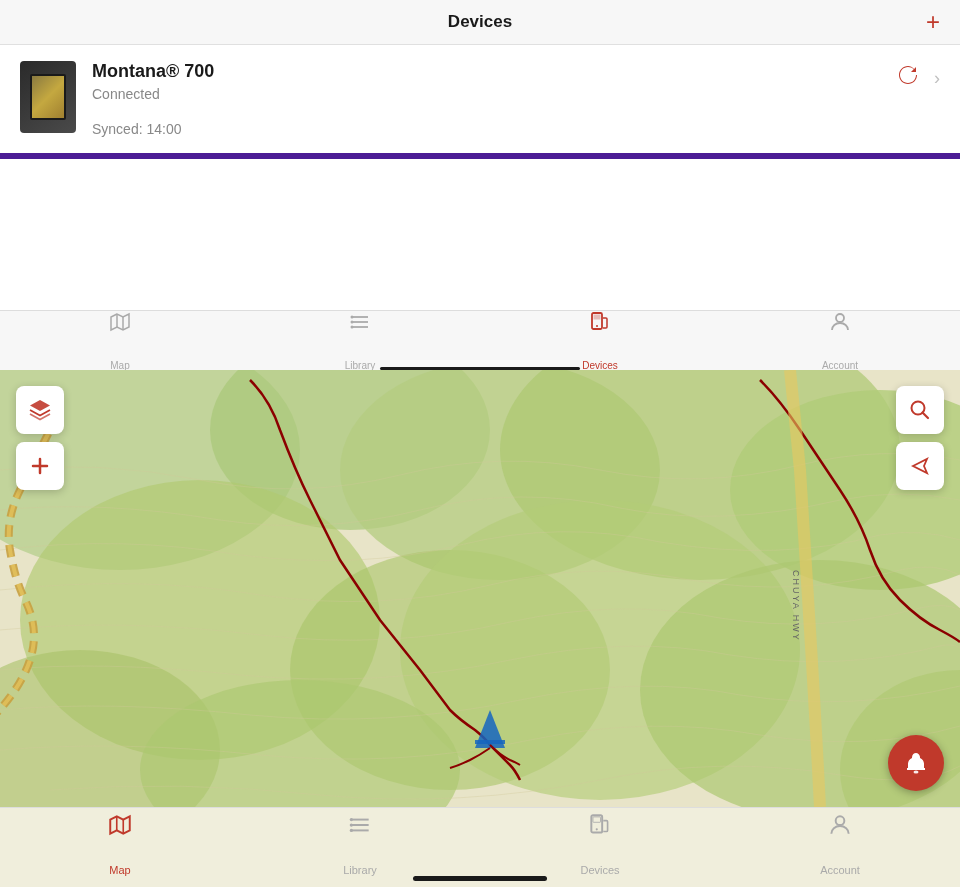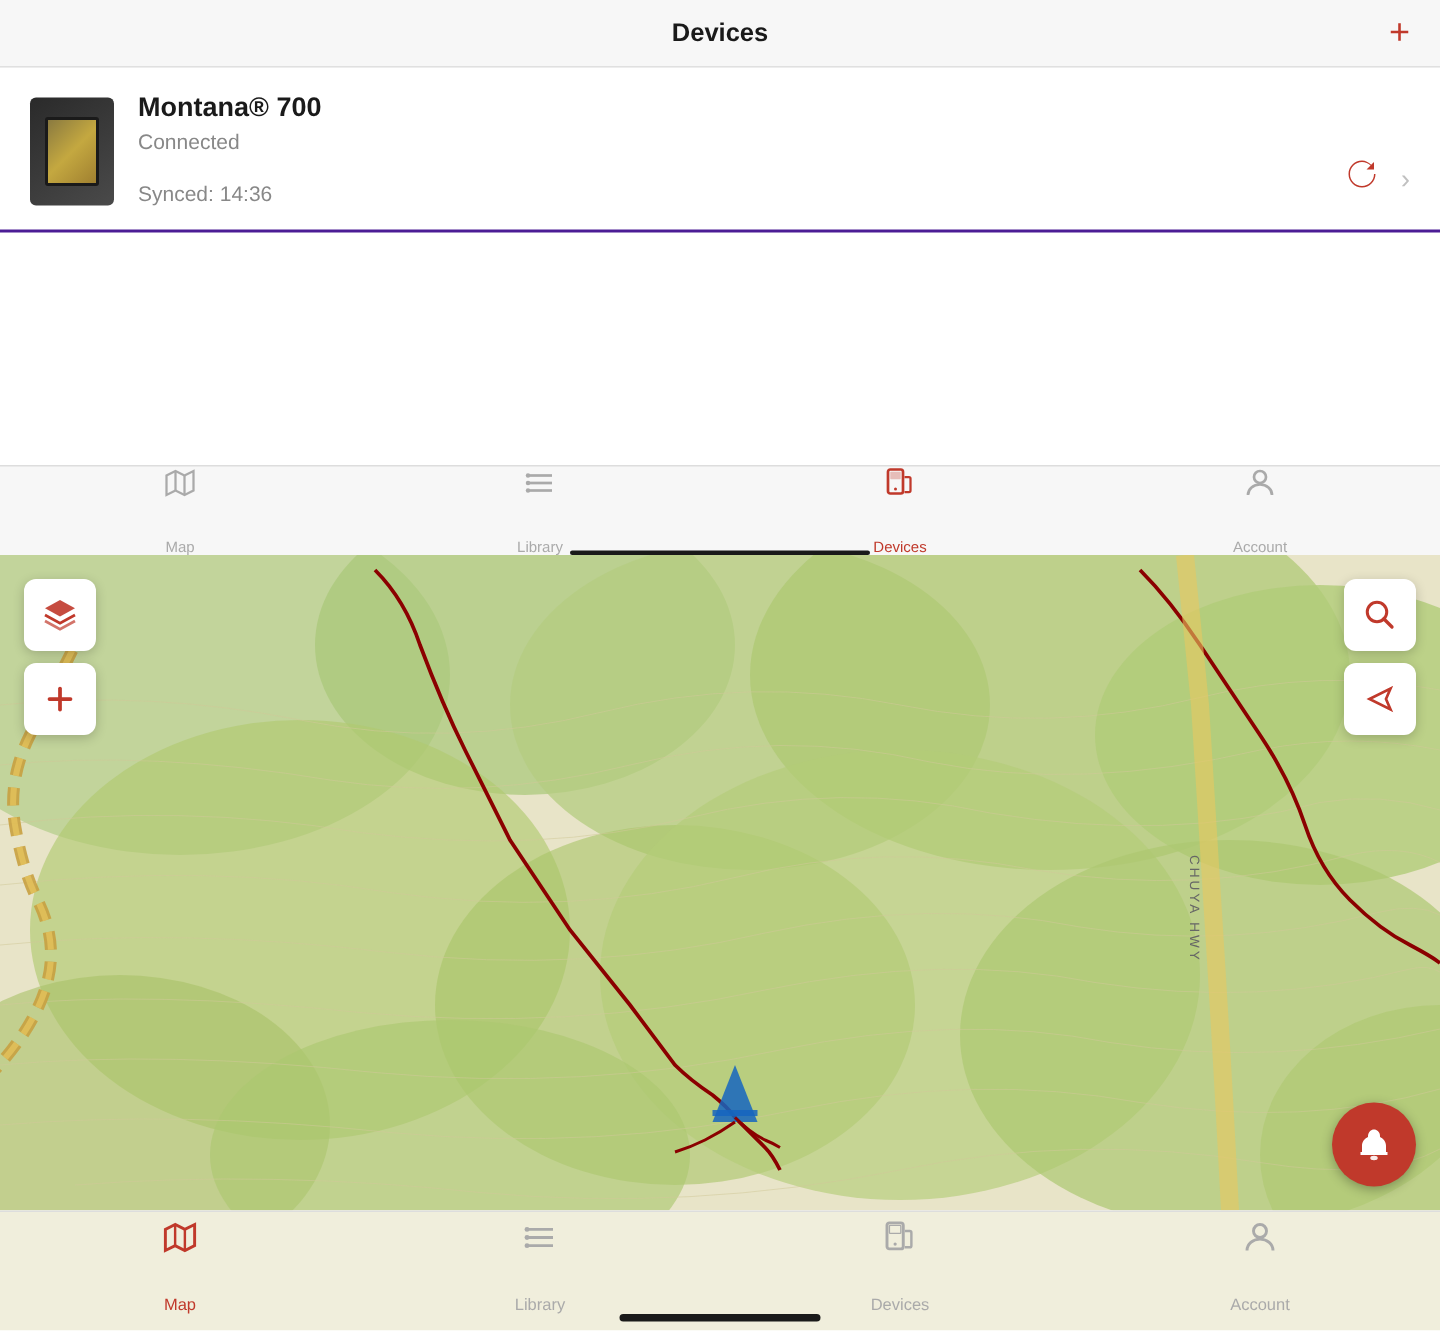--- a/index.html
+++ b/index.html
@@ -42,23 +42,23 @@
     }
 
     .device-list {
       flex: 1;
       overflow-y: auto;
       padding: 0;
     }
 
     .device-item {
       display: flex;
-      align-items: flex-end;
+      align-items: flex-start;
       padding: 16px 20px;
-      border-bottom: 2px solid #4c1d95;
+      border-bottom: 6px solid #4c1d95;
     }
 
     .device-icon {
       width: 56px;
       height: 72px;
       margin-right: 16px;
       flex-shrink: 0;
     }
 
     .device-icon-img {
@@ -281,21 +281,21 @@
 
       <div class="device-icon">
         <div class="device-icon-img">
           <div class="device-icon-screen"></div>
         </div>
       </div>
 
       <div class="device-info">
         <div class="device-name">Montana® 700</div>
         <div class="device-status">Connected</div>
-        <div class="device-sync">Synced: 14:36</div>
+        <div class="device-sync">Synced: 14:00</div>
       </div>
 
       <div class="device-actions">
         <span class="sync-icon">
           <svg width="28" height="28" viewBox="0 0 28 28" fill="none">
             <path d="M22 14c0 4.4-3.6 8-8 8s-8-3.6-8-8 3.6-8 8-8c2.2 0 4.2.9 5.7 2.3L17 11h5V6l-1.9 1.9C18.3 6.1 16.3 5 14 5c-5 0-9 4-9 9s4 9 9 9 9-4 9-9h-1z" fill="#c0392b"></path>
           </svg>
         </span>
         <span class="chevron-icon">›</span>
       </div>

